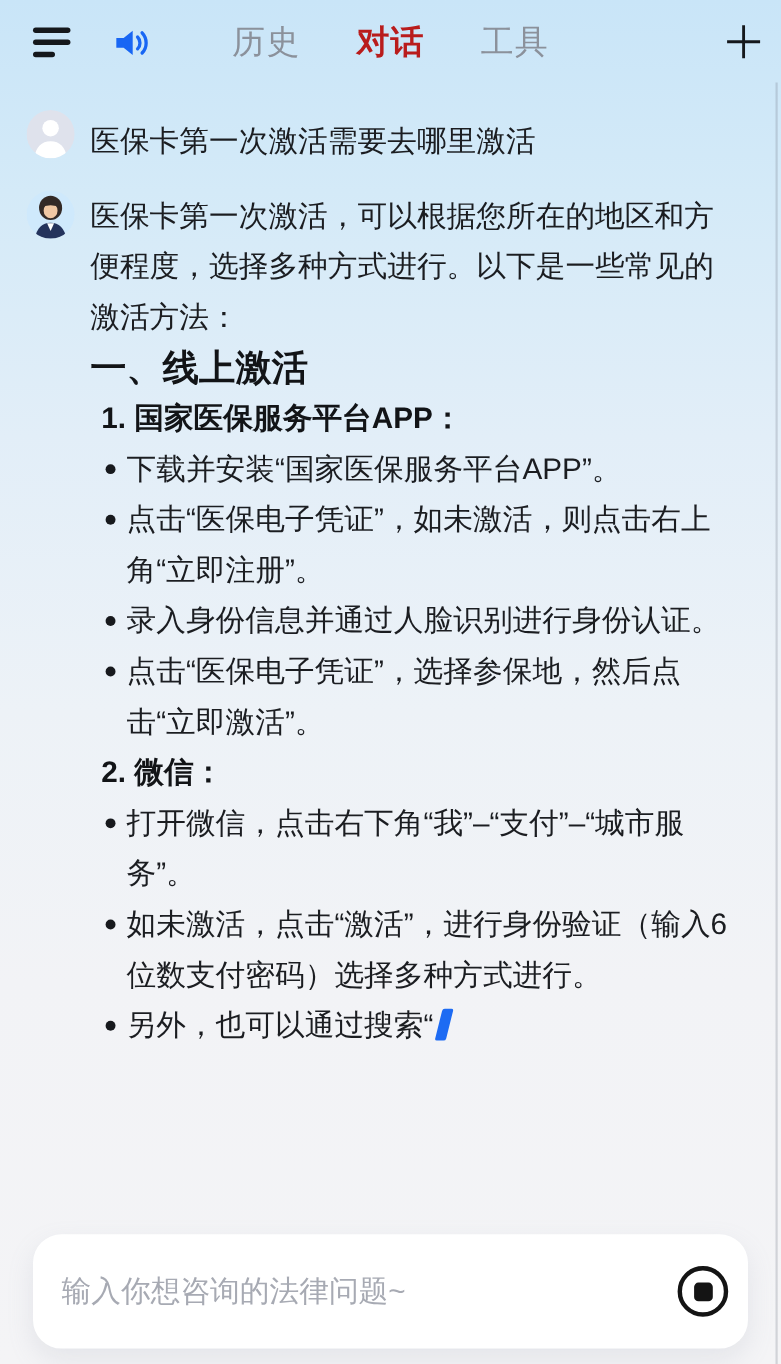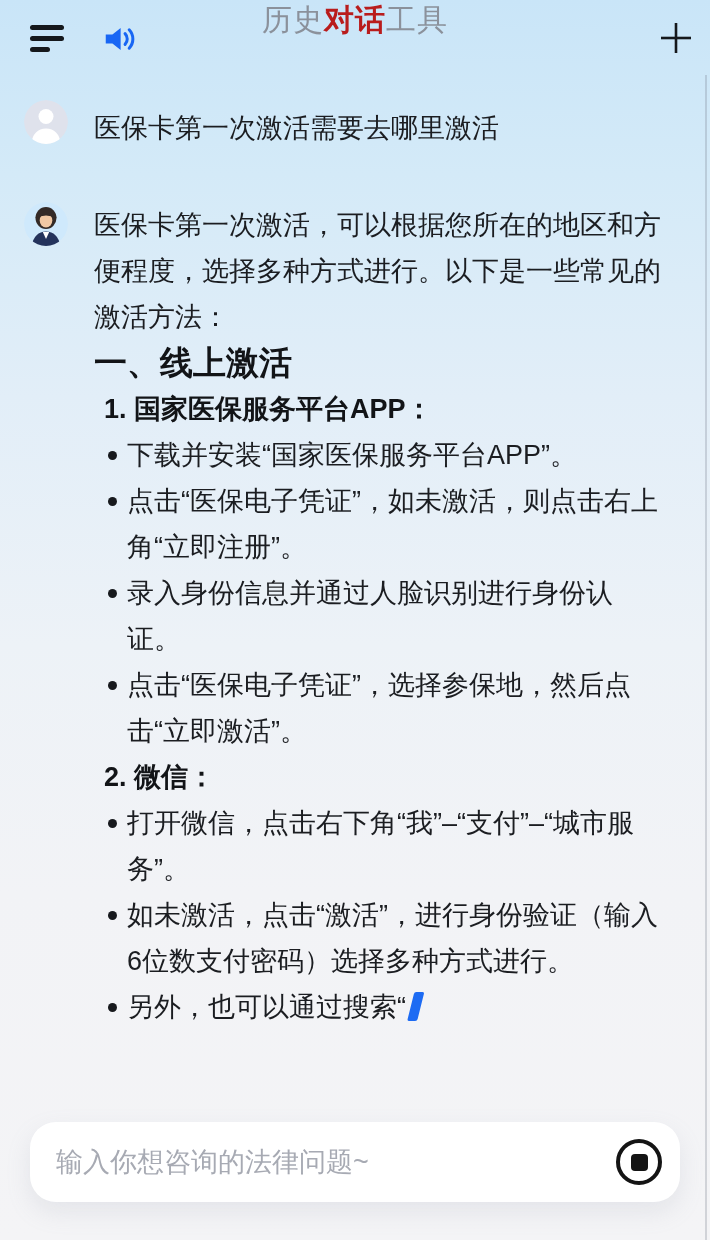--- a/index.html
+++ b/index.html
@@ -14,45 +14,45 @@
   .edge-line { position:absolute; top:75px; bottom:0; right:3px; width:2px;
     background:rgba(120,126,140,0.28); }
 
   
   .header { position:absolute; top:0; left:0; right:0; height:76px; }
   .hamburger { position:absolute; left:30px; top:25px; width:34px; height:27px; cursor:pointer; }
   .hamburger i { display:block; height:4.5px; border-radius:3px; background:#15181c; margin-bottom:6.5px; }
   .hamburger i:nth-child(3){ width:20px; margin-bottom:0; }
   .speaker { position:absolute; left:100px; top:20px; width:40px; height:38px; }
   .tabs { position:absolute; left:50%; top:0; transform:translateX(-50%);
-    height:76px; display:flex; }
+    height:76px; display:flex; align-items:center; gap:51px; }
   .tab { font-size:30px; color:#8b919b; letter-spacing:1px; cursor:pointer; }
   .tab.active { color:#b91c1c; font-weight:bold; }
   .plus-btn { position:absolute; right:16px; top:20px; width:36px; height:36px; }
 
   
   .chat { position:absolute; top:100px; left:24px; right:46px; }
-  .msg-row { display:flex; align-items:flex-start; gap:26px; }
+  .msg-row { display:flex; align-items:flex-start; gap:14px; }
   .avatar { flex:0 0 44px; width:44px; height:44px; border-radius:50%; overflow:hidden; }
   .msg-body { flex:1; font-size:27px; line-height:46px; color:#1b1d21; }
   .user-row .msg-body { margin-top:5px; }
-  .ai-row { margin-top:51px; }
+  .ai-row { margin-top:22px; }
 
   .ai-heading { font-size:33px; font-weight:bold; color:#121417; line-height:46px; }
   .num-item { display:flex; font-weight:bold; color:#121417; line-height:46px; padding-left:10px; }
   .num-item .num { width:30px; flex:0 0 30px; }
   ul.bullets { list-style:none; }
   ul.bullets li { position:relative; padding-left:33px; line-height:46px; }
   ul.bullets li::before { content:""; position:absolute; left:14px; top:19px;
     width:9px; height:9px; border-radius:50%; background:#17191d; }
   .caret { display:inline-block; width:10px; height:29px; margin-left:6px;
     background:#1d6bf3; border-radius:2px; transform:skewX(-14deg) translateY(5px); }
 
   
-  .composer { position:absolute; left:30px; right:30px; top:1122px; height:80px;
+  .composer { position:absolute; left:30px; right:30px; top:1122px; height:104px;
     background:#ffffff; border-radius:26px; display:flex; align-items:center;
     padding:0 18px 0 26px; box-shadow:0 10px 24px rgba(140,150,170,0.16); }
   .composer input { flex:1; border:none; outline:none; background:transparent;
     font-size:27px; color:#1b1d21; font-family:inherit; }
   .composer input::placeholder { color:#a7aab3; }
   .stop-btn { flex:0 0 46px; width:46px; height:46px; border:4.5px solid #141414;
     border-radius:50%; display:flex; align-items:center; justify-content:center; cursor:pointer; }
   .stop-btn .sq { width:17px; height:17px; background:#141414; border-radius:4px; }
 </style>
 </head>

